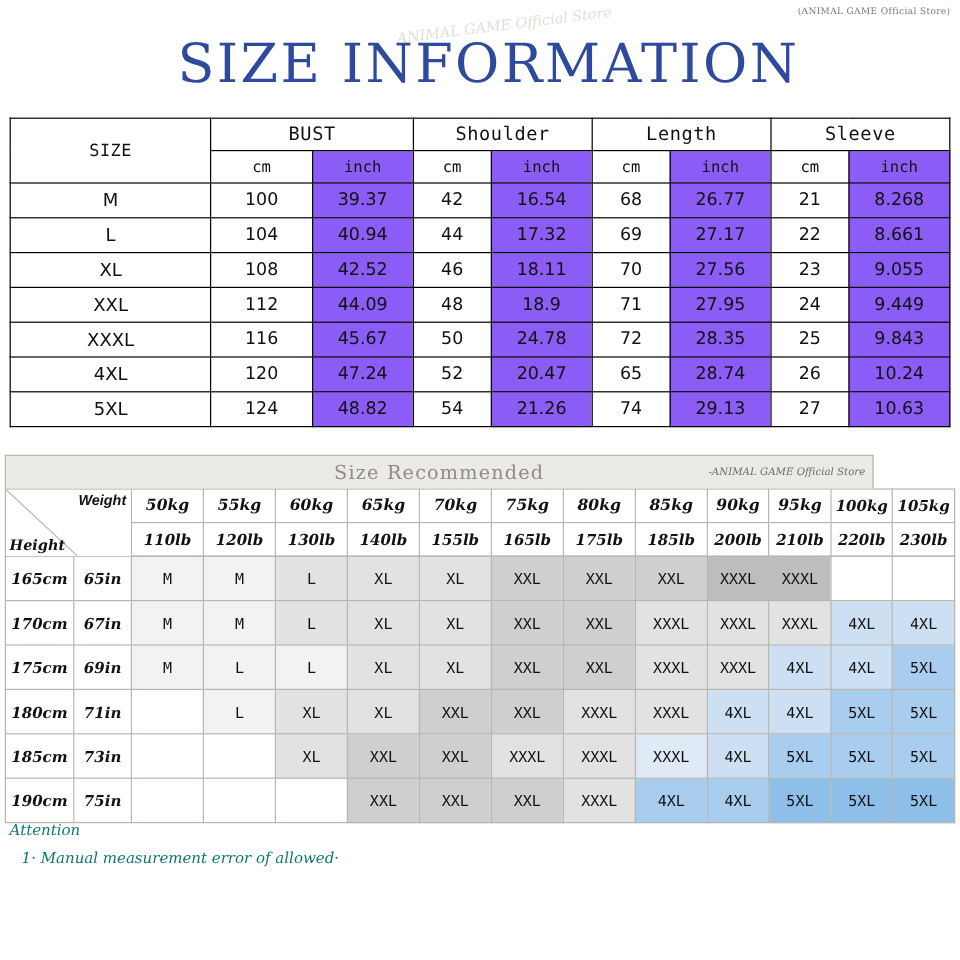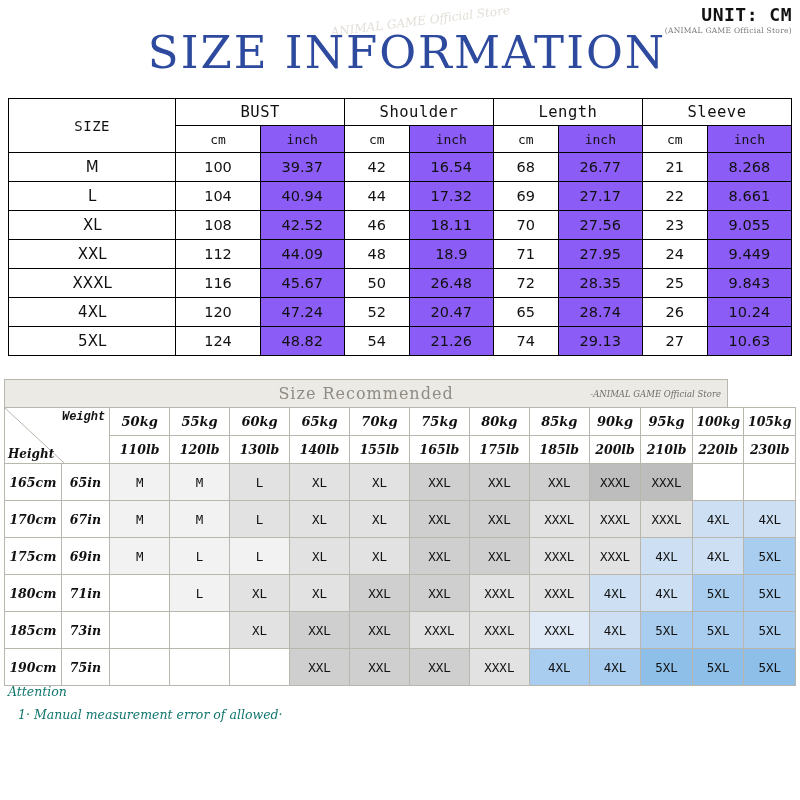--- a/index.html
+++ b/index.html
@@ -166,21 +166,21 @@
   .corner-line {
     position: absolute;
     left: 0; top: 0;
     width: 100%; height: 100%;
     overflow: hidden;
   }
   .corner-line svg { display: block; }
   .corner-w {
     position: absolute;
     right: 4px; top: 2px;
-    font-family: Liberation Mono, monospace;
+    font-family: Liberation Sans, sans-serif;
     font-style: italic;
     font-weight: bold;
     font-size: 12px;
   }
   .corner-h {
     position: absolute;
     left: 3px; bottom: 2px;
     font-family: "DejaVu Serif", serif;
     font-style: italic;
     font-weight: bold;
@@ -233,21 +233,20 @@
   .attention .a-line { padding-left: 10px; }
   .attention .a-line2 { padding-left: 10px; margin-top: 5px; }
 </style>
 </head>
 <body>
 
 <div class="wm wm-top">ANIMAL GAME Official Store</div>
 <div class="wm wm-mid">ANIMAL GAME Official Store</div>
 
 <div class="unit-wrap">
-  <div class="unit-main">UNIT: CM</div>
   <div class="unit-sub">(ANIMAL GAME Official Store)</div>
 </div>
 
 <div class="main-title">SIZE INFORMATION</div>
 
 <table class="top-table">
   <colgroup>
     <col style="width:155px">
     <col style="width:78px">
       <col style="width:78px">
@@ -319,21 +318,21 @@
       <td>71</td>
       <td class="shade">27.95</td>
       <td>24</td>
       <td class="shade">9.449</td>
     </tr>
     <tr>
       <td class="rowlabel">XXXL</td>
       <td>116</td>
       <td class="shade">45.67</td>
       <td>50</td>
-      <td class="shade">26.48</td>
+      <td class="shade">24.78</td>
       <td>72</td>
       <td class="shade">28.35</td>
       <td>25</td>
       <td class="shade">9.843</td>
     </tr>
     <tr>
       <td class="rowlabel">4XL</td>
       <td>120</td>
       <td class="shade">47.24</td>
       <td>52</td>

